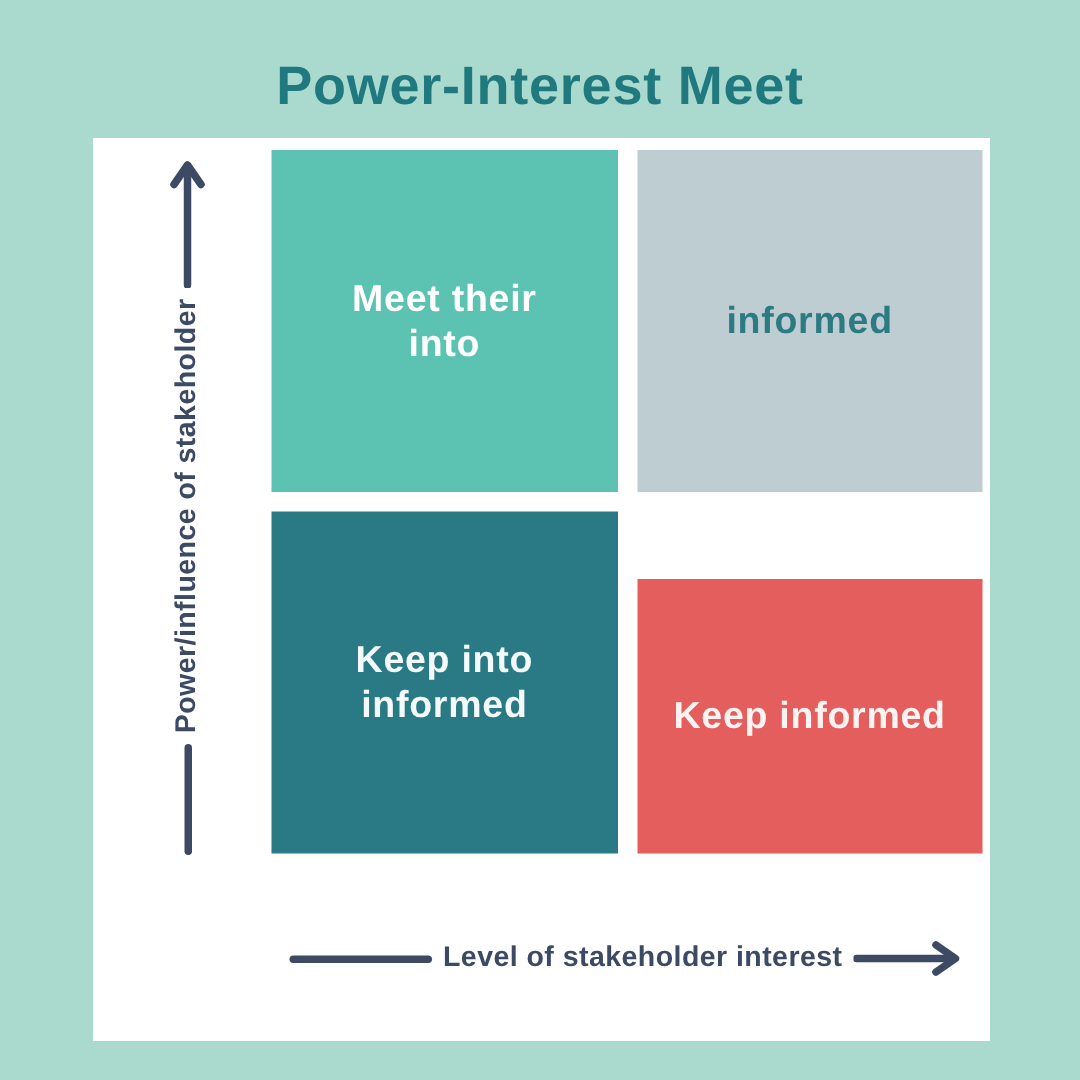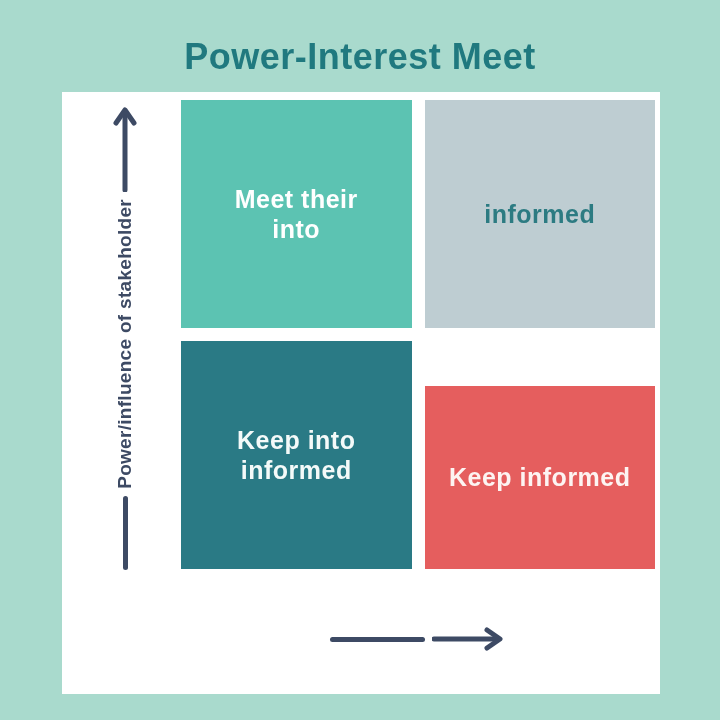--- a/index.html
+++ b/index.html
@@ -141,19 +141,20 @@
     <svg class="arrow-svg" width="26" height="88" viewBox="0 0 26 88">
       <line x1="13" y1="86" x2="13" y2="10" stroke="#3d4a64" stroke-width="5" stroke-linecap="round"></line>
       <polyline points="4,19 13,6 22,19" fill="none" stroke="#3d4a64" stroke-width="5" stroke-linecap="round" stroke-linejoin="round"></polyline>
     </svg>
     <div class="y-axis-label">Power/influence of stakeholder</div>
     <div class="y-line-bottom"></div>
   </div>
 
   <div class="x-axis">
     <div class="x-line-left"></div>
+    <div class="x-axis-label">Level of stakeholder interest</div>
     <svg class="arrow-svg" width="74" height="26" viewBox="0 0 74 26">
       <line x1="2" y1="13" x2="64" y2="13" stroke="#3d4a64" stroke-width="5" stroke-linecap="round"></line>
       <polyline points="55,4 68,13 55,22" fill="none" stroke="#3d4a64" stroke-width="5" stroke-linecap="round" stroke-linejoin="round"></polyline>
     </svg>
   </div>
 
 </div>
 
 </body></html>

